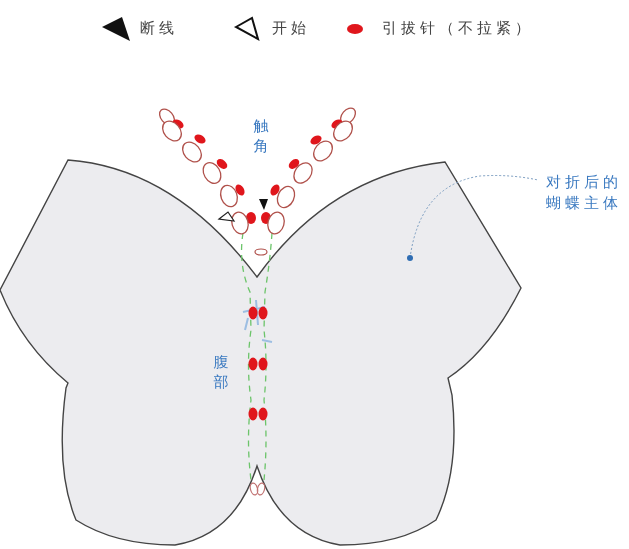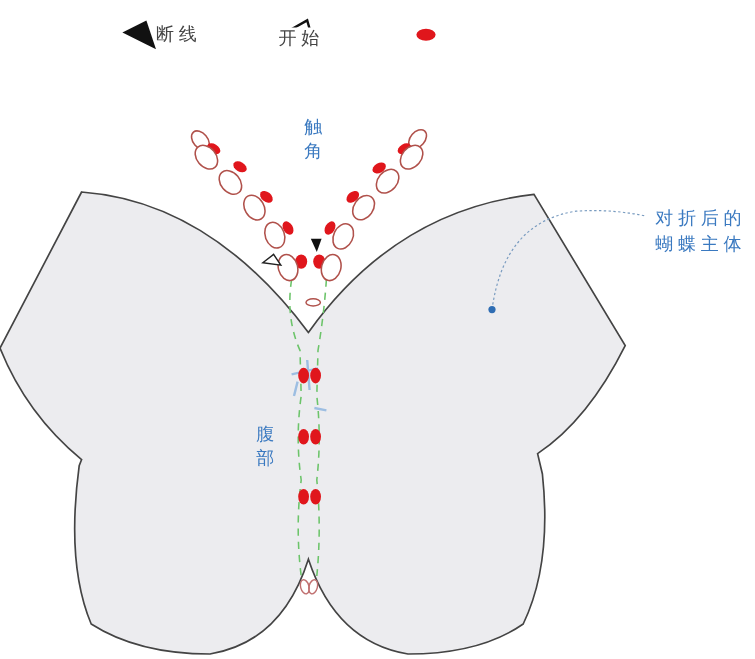--- a/index.html
+++ b/index.html
@@ -1,44 +1,45 @@
 <!DOCTYPE html>
 <html><head>
 <meta charset="utf-8">
 <style>
   html,body{margin:0;padding:0;background:#ffffff;}
   body{width:629px;height:549px;position:relative;overflow:hidden;font-family:"DejaVu Sans","Liberation Sans",sans-serif;}
   .legend{position:absolute;top:14px;left:0;width:629px;height:28px;}
   .legend-item{position:absolute;top:0;display:flex;align-items:center;height:28px;}
-  .legend-label{font-size:15px;color:#444;letter-spacing:4px;}
+  .legend-label{font-size:15px;color:#444;letter-spacing:4px;margin-left:10px;}
   svg.diagram{position:absolute;left:0;top:0;}
   .label-blue{position:absolute;color:#3a79c0;font-size:15px;line-height:20px;}
   .label-vertical{width:18px;text-align:center;word-break:break-all;}
   .callout{letter-spacing:4px;width:90px;}
 </style>
 </head>
 <body>
 
 <div class="legend">
   <div class="legend-item" style="left:100px;">
     <svg width="30" height="26">
       <polygon points="2,12 22,2 30,26" fill="#111"></polygon>
     </svg>
     <span class="legend-label">断线</span>
   </div>
-  <div class="legend-item" style="left:232px;flex-direction:column;">
+  <div class="legend-item" style="left:232px;">
     <svg width="30" height="26">
       <polygon points="4,12 20,3 26,24" fill="#fff" stroke="#111" stroke-width="2"></polygon>
     </svg>
     <span class="legend-label">开始</span>
   </div>
   <div class="legend-item" style="left:344px;">
     <svg width="22" height="26">
       <ellipse cx="11" cy="14" rx="8" ry="5" fill="#e0161c"></ellipse>
     </svg>
+    <span class="legend-label" style="margin-left:16px;">引拔针（不拉紧）</span>
   </div>
 </div>
 
 <svg class="diagram" width="629" height="549" viewBox="0 0 629 549">
 
   <path d="M68,160
        Q175,168 257,277
        Q330,175 445,162
        L521,288
        Q490,350 448,378
@@ -109,16 +110,16 @@
 
   <g fill="none" stroke="#c07070" stroke-width="1.2">
     <ellipse cx="254" cy="489" rx="3.5" ry="6" transform="rotate(-15 254 489)"></ellipse>
     <ellipse cx="261" cy="489" rx="3.5" ry="6" transform="rotate(15 261 489)"></ellipse>
   </g>
 
   <path d="M410,258 Q420,185 480,176 Q510,174 538,180" fill="none" stroke="#7a9cc0" stroke-width="1" stroke-dasharray="2,2"></path>
   <circle cx="410" cy="258" r="3" fill="#2f6db3"></circle>
 </svg>
 
-<div class="label-blue label-vertical" style="left:252px;top:96px;">触角</div>
+<div class="label-blue label-vertical" style="left:252px;top:116px;">触角</div>
 <div class="label-blue label-vertical" style="left:212px;top:336px;margin-top:16px;">腹部</div>
 <div class="label-blue callout" style="left:546px;top:172px;">对折后的</div>
 <div class="label-blue callout" style="left:546px;top:193px;">蝴蝶主体</div>
 
 </body></html>

